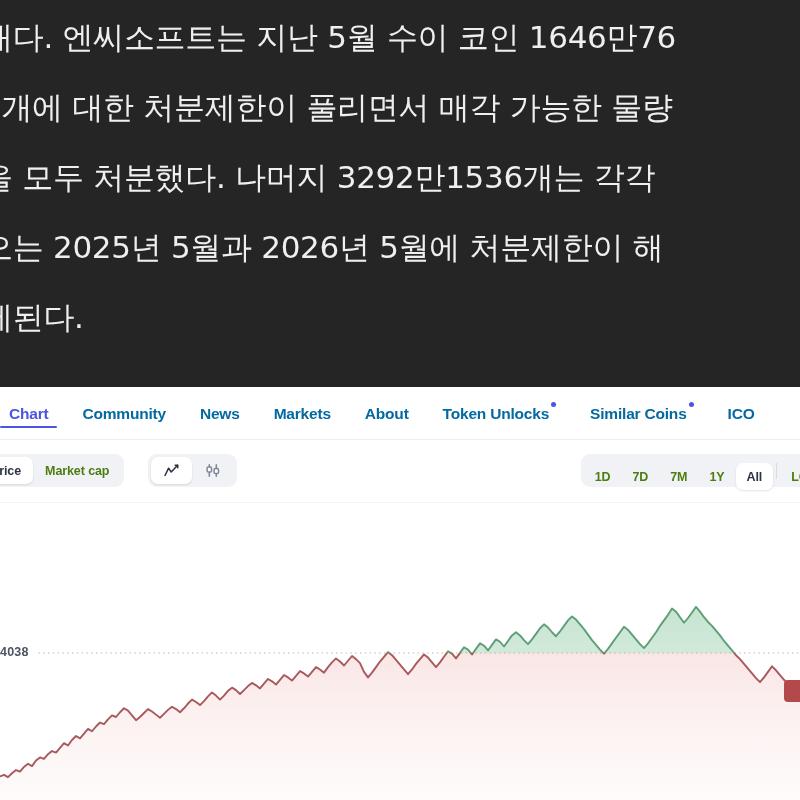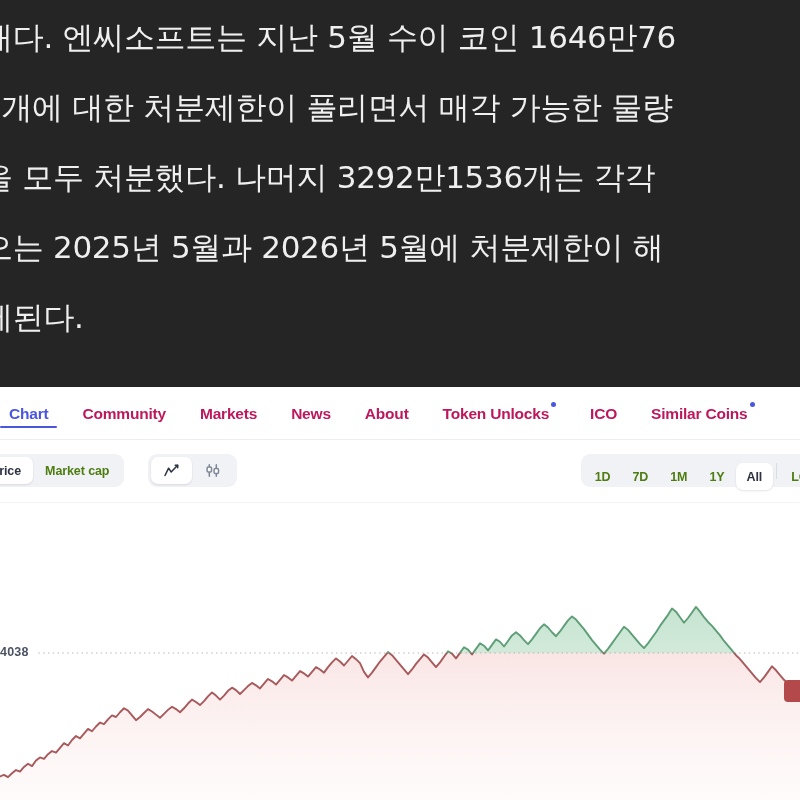--- a/index.html
+++ b/index.html
@@ -75,21 +75,21 @@
     white-space: nowrap;
   }
   .tab {
     position: relative;
     display: inline-flex;
     align-items: flex-start;
     height: 52px;
     padding: 18px 17px 0 17px;
     font-size: 15.5px;
     font-weight: 700;
-    color: #be185d;
+    color: #0369a1;
     letter-spacing: -0.2px;
     cursor: pointer;
     box-sizing: border-box;
   }
   .tab .tab-label { display: inline-block; text-align: center; }
   .tab.active { color: #4a55e0; }
   .tab.active .tab-underline {
     position: absolute;
     left: 8px;
     right: 8px;
@@ -227,43 +227,43 @@
         <div class="tab active">
           <span class="tab-label">Chart</span>
           <span class="tab-underline"></span>
         </div>
 
         <div class="tab">
           <span class="tab-label">Community</span>
         </div>
 
         <div class="tab">
+          <span class="tab-label">News</span>
+        </div>
+
+        <div class="tab">
           <span class="tab-label">Markets</span>
-        </div>
-
-        <div class="tab">
-          <span class="tab-label">News</span>
         </div>
 
         <div class="tab">
           <span class="tab-label">About</span>
         </div>
 
         <div class="tab">
           <span class="tab-label">Token Unlocks</span>
           <span class="dot"></span>
         </div>
 
         <div class="tab">
-          <span class="tab-label">ICO</span>
-        </div>
-
-        <div class="tab">
           <span class="tab-label">Similar Coins</span>
           <span class="dot"></span>
+        </div>
+
+        <div class="tab">
+          <span class="tab-label">ICO</span>
         </div>
 
       </div>
     </div>
 
     <div class="toolbar">
 
       <div class="seg" id="seg-metric">
         <div class="seg-item active">Price</div>
         <div class="seg-item">Market cap</div>
@@ -284,21 +284,21 @@
             </g>
             <rect x="2.1" y="3.0" width="4.4" height="5.0" rx="1.3" fill="#ffffff" stroke="#7e8596" stroke-width="1.5"></rect>
             <rect x="9.1" y="4.6" width="4.4" height="5.0" rx="1.3" fill="#ffffff" stroke="#7e8596" stroke-width="1.5"></rect>
           </svg>
         </div>
       </div>
 
       <div class="seg" id="seg-range">
         <div class="seg-item">1D</div>
         <div class="seg-item">7D</div>
-        <div class="seg-item">1M</div>
+        <div class="seg-item">7M</div>
         <div class="seg-item">1Y</div>
         <div class="seg-item active">All</div>
         <div class="divider"></div>
         <div class="seg-item">LOG</div>
       </div>
 
     </div>
 
     <div class="chart-area">
 

